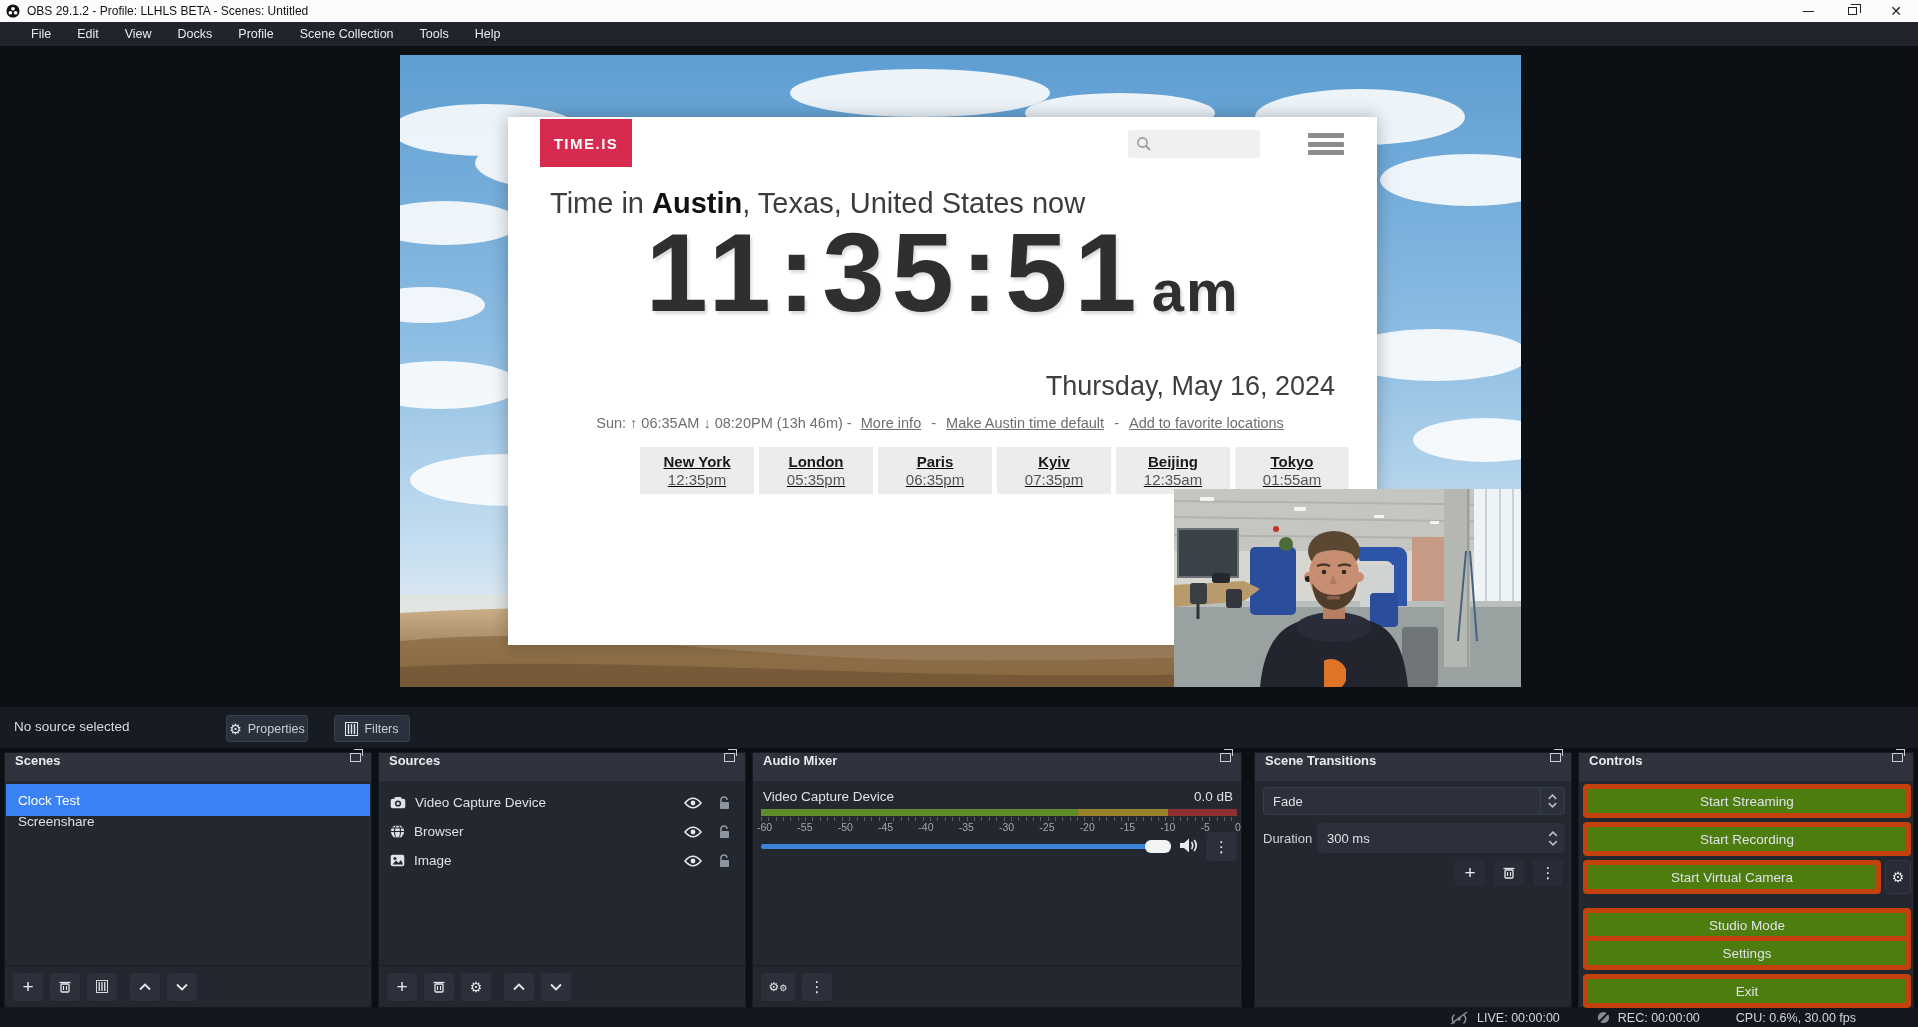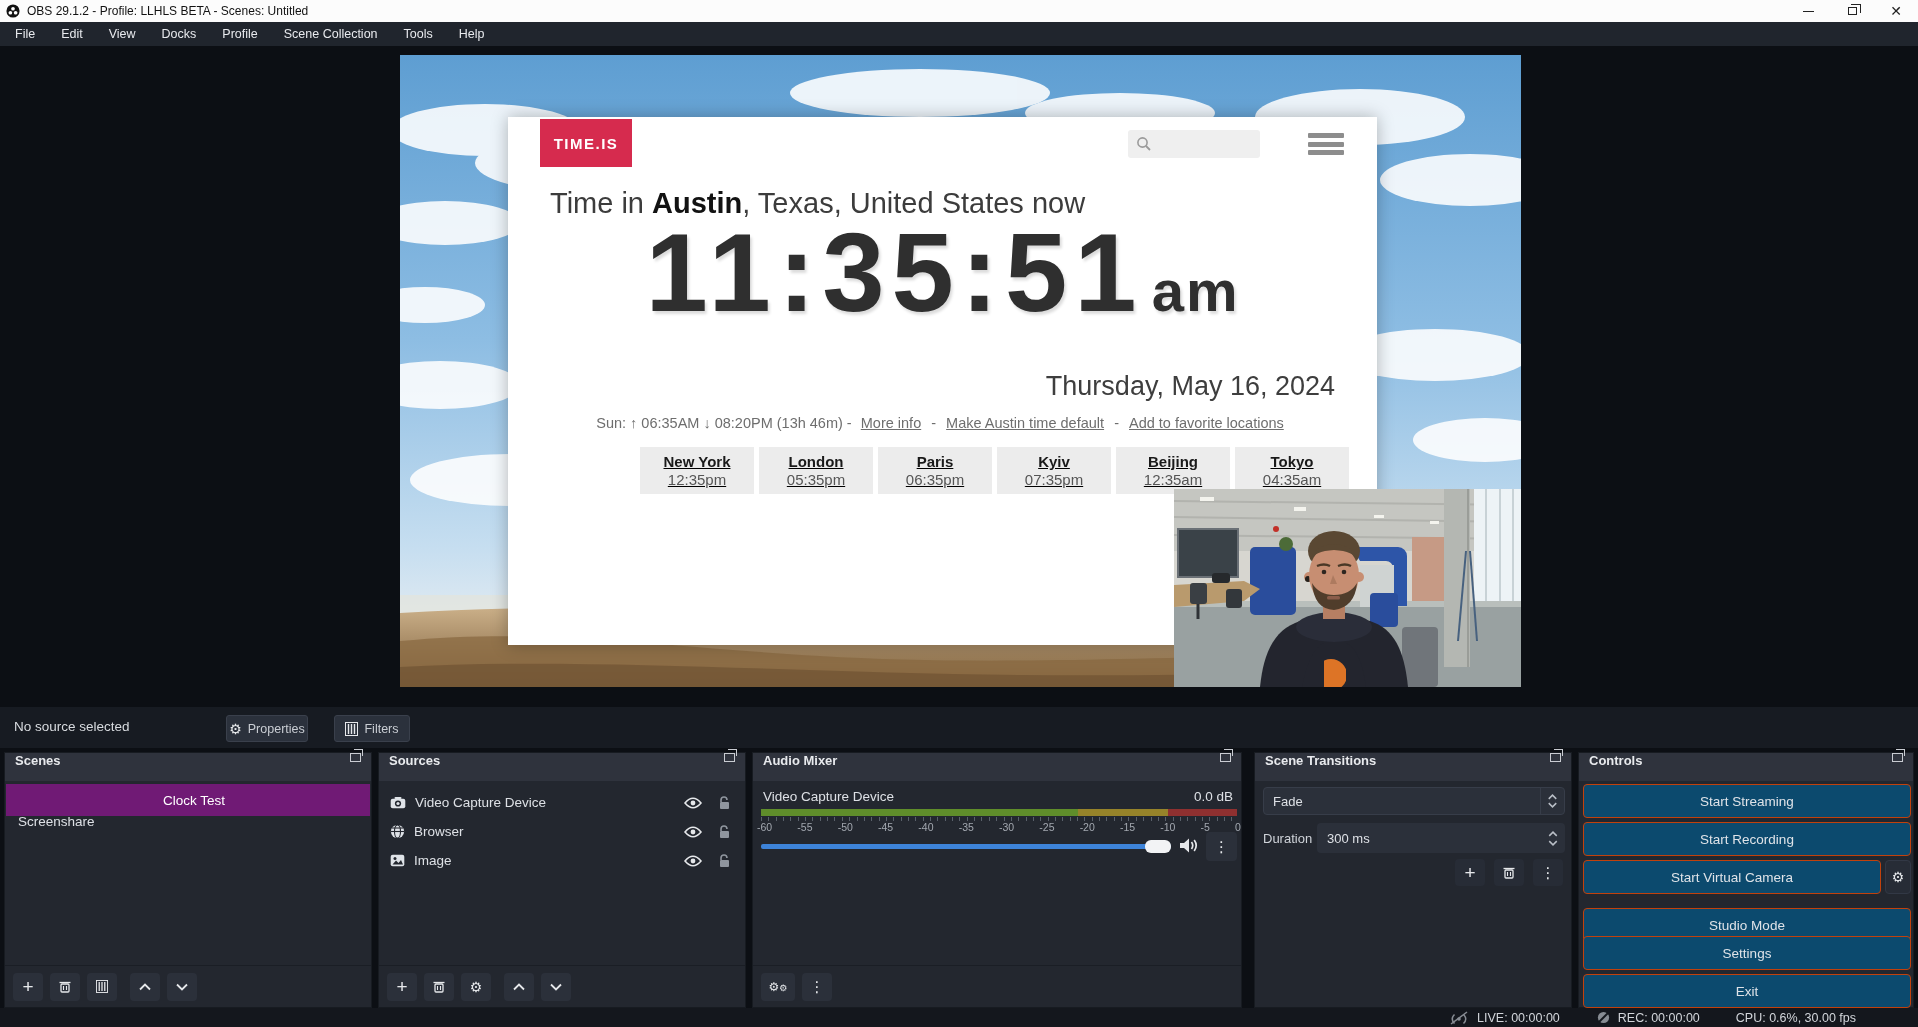--- a/index.html
+++ b/index.html
@@ -13,21 +13,21 @@
   .obs-logo { width:14px; height:14px; margin-left:6px; }
   .win-title { font-size:12px; color:#121212; margin-left:7px; }
   .win-btns { margin-left:auto; display:flex; height:22px; }
   .win-btn { width:44px; height:22px; display:flex; align-items:center; justify-content:center; color:#222; font-size:13px; }
   .glyph-min { width:11px; height:1px; background:#222; display:block; }
   .glyph-restore { position:relative; width:9px; height:8px; border:1px solid #222; background:#fcfcfc; display:block; }
   .glyph-restore::before { content:""; position:absolute; left:2px; top:-4px; width:9px; height:8px; border:1px solid #222; border-left-width:0; border-bottom-width:0; }
   .glyph-close { font-size:14px; line-height:14px; }
 
   
-  .menubar { left:0; top:22px; width:1918px; height:24px; background:#20252d; display:flex; align-items:center; padding-left:2px; }
+  .menubar { left:0; top:22px; width:1918px; height:24px; background:#20252d; display:flex; align-items:center; padding-left:18px; }
   .menu-item { padding:0 13px; height:24px; line-height:24px; font-size:12.5px; color:#e8eaee; }
 
   
   .preview { left:400px; top:55px; width:1121px; height:632px; background:#7fb0dc; }
   .skysvg { left:0; top:0; width:1121px; height:632px; }
   .card { left:108px; top:62px; width:869px; height:528px; background:#ffffff; box-shadow:0 0 16px rgba(0,0,0,.28); }
 
   .ti-logo { left:32px; top:2px; width:92px; height:48px; background:#d62b4e; color:#fff; display:flex; align-items:center; justify-content:center; font-size:15px; font-weight:700; letter-spacing:1.5px; }
   .ti-search { left:620px; top:13px; width:132px; height:28px; background:#efefef; border-radius:3px; display:flex; align-items:center; padding-left:8px; }
   .ti-burger { left:800px; top:16px; width:36px; height:22px; display:flex; flex-direction:column; justify-content:space-between; }
@@ -63,21 +63,21 @@
   .p-sources { left:378px; width:368px; }
   .p-audio { left:752px; width:490px; }
   .p-trans { left:1254px; width:318px; }
   .p-controls { left:1578px; width:336px; }
   .p-head { height:28px; background:#2f333d; display:flex; align-items:flex-start; padding:0 10px; }
   .p-title { font-size:13px; font-weight:700; color:#e8eaed; }
   .popout { margin-left:auto; position:relative; width:11px; height:9px; border:1.5px solid #c9ccd2; background:#2f333d; }
   .popout::before { content:""; position:absolute; left:2.5px; top:-5px; width:8px; height:6px; border:1.5px solid #c9ccd2; border-bottom:none; border-left:none; }
 
   .list-row { position:absolute; left:1px; right:1px; height:32px; display:flex; align-items:center; padding-left:12px; font-size:13.5px; color:#dde0e5; }
-  .list-row.sel { background:#701a75; color:#fff;justify-content:center; }
+  .list-row.sel { background:#3b82f6; color:#fff; }
   .src-row { height:29px; padding-left:10px; gap:9px; }
   .src-row .lbl { flex:1; }
   .row-icons { display:flex; align-items:center; gap:16px; margin-right:14px; }
 
   .p-toolbar { position:absolute; left:0; right:0; bottom:0; height:42px; border-top:1px solid #1a1e25; display:flex; align-items:center; padding-left:8px; gap:7px; }
   .sq-btn { width:30px; height:28px; background:#2b303a; border-radius:4px; display:flex; align-items:center; justify-content:center; color:#e2e5e9; }
   .plus { font-size:19px; font-weight:400; line-height:1; color:#e6e8eb; }
   .kebab { font-family:"DejaVu Sans", sans-serif; font-size:15px; color:#e6e8eb; letter-spacing:0; }
 
   
@@ -97,21 +97,21 @@
   
   .combo { left:8px; top:34px; width:302px; height:28px; background:#2b303a; border:1px solid #373d49; border-radius:4px; display:flex; align-items:center; padding-left:9px; font-size:13px; color:#dde0e5;gap:44px; }
   .combo-spin { margin-left:auto; width:24px; height:100%; border-left:1px solid #373d49; display:flex; flex-direction:column; align-items:center; justify-content:center; gap:2px; }
   .dur-label { left:8px; top:78px; font-size:13px; color:#cfd3d9; }
   .spinbox { left:62px; top:70px; width:248px; height:30px; background:#2b303a; border-radius:4px; display:flex; align-items:center; padding-left:10px; font-size:13px; color:#dde0e5; }
   .spin-arrows { margin-left:auto; margin-right:7px; display:flex; flex-direction:column; gap:3px; }
   .tr-btns { left:0; right:8px; top:106px; display:flex; justify-content:flex-end; gap:9px; }
   .tr-btns .sq-btn { width:30px; height:27px; background:#272c36; }
 
   
-  .ctl-btn { position:absolute; left:4px; width:328px; height:34px; background:#0c4a6e; border:1px solid #c2410c; border-radius:4px; display:flex; align-items:center; justify-content:center; font-size:13.5px; color:#dfe3e8; }
+  .ctl-btn { position:absolute; left:4px; width:328px; height:34px; background:#4d7c0f; border:5px solid #c2410c; border-radius:4px; display:flex; align-items:center; justify-content:center; font-size:13.5px; color:#dfe3e8; }
   .ctl-vc { width:298px; }
   .ctl-vc-gear { position:absolute; left:306px; width:26px; height:34px; background:#272c36; border:1px solid #323845; border-radius:4px; display:flex; align-items:center; justify-content:center; }
 
   
   .statusbar { left:0; top:1008px; width:1918px; height:19px; background:#14171d; display:flex; align-items:center; justify-content:flex-end; padding-right:62px; gap:9px; font-size:12.5px; color:#d2d5da; }
   .sb-group { display:flex; align-items:center; gap:7px; }
   .sb-gap { width:18px; }
 </style>
 </head>
 <body>
@@ -230,21 +230,21 @@
         <div class="ti-citybox">
             <div class="ti-cityname">Kyiv</div>
             <div class="ti-citytime">07:35pm</div>
           </div>
         <div class="ti-citybox">
             <div class="ti-cityname">Beijing</div>
             <div class="ti-citytime">12:35am</div>
           </div>
         <div class="ti-citybox">
             <div class="ti-cityname">Tokyo</div>
-            <div class="ti-citytime">04:35am</div>
+            <div class="ti-citytime">01:55am</div>
           </div>
       </div>
     </div>
 
     <svg class="abs webcam" viewBox="0 0 347 198" preserveAspectRatio="none">
       <rect width="347" height="198" fill="#d7d6d0"></rect>
       <rect width="347" height="62" fill="#c5c6c1"></rect>
       <g stroke="#b2b3ae" stroke-width="2">
           <line x1="0" y1="12" x2="347" y2="16"></line>
           <line x1="0" y1="28" x2="347" y2="33"></line>

